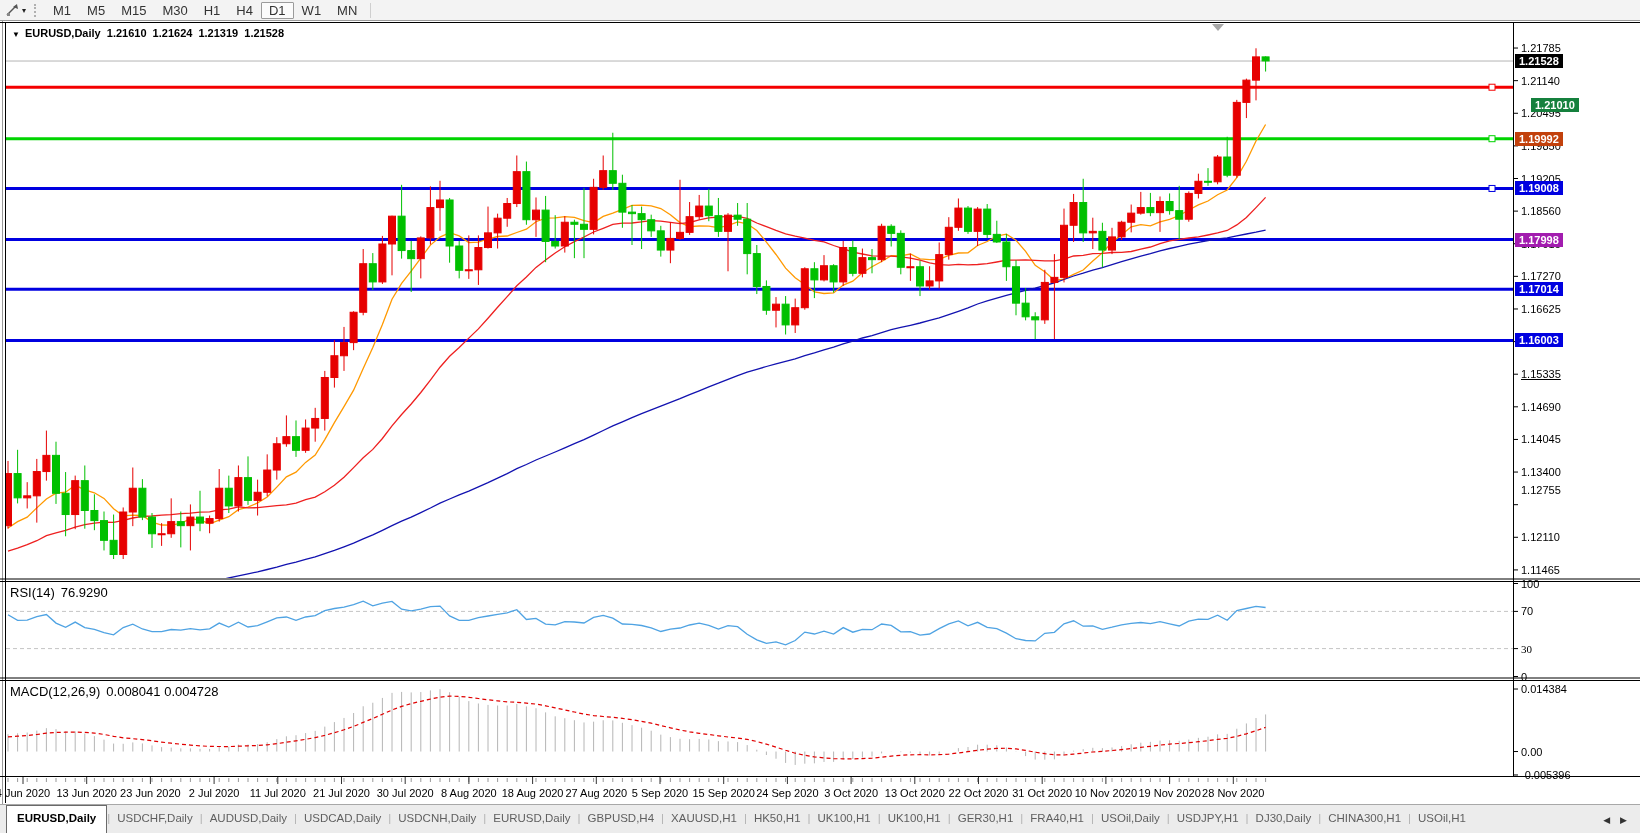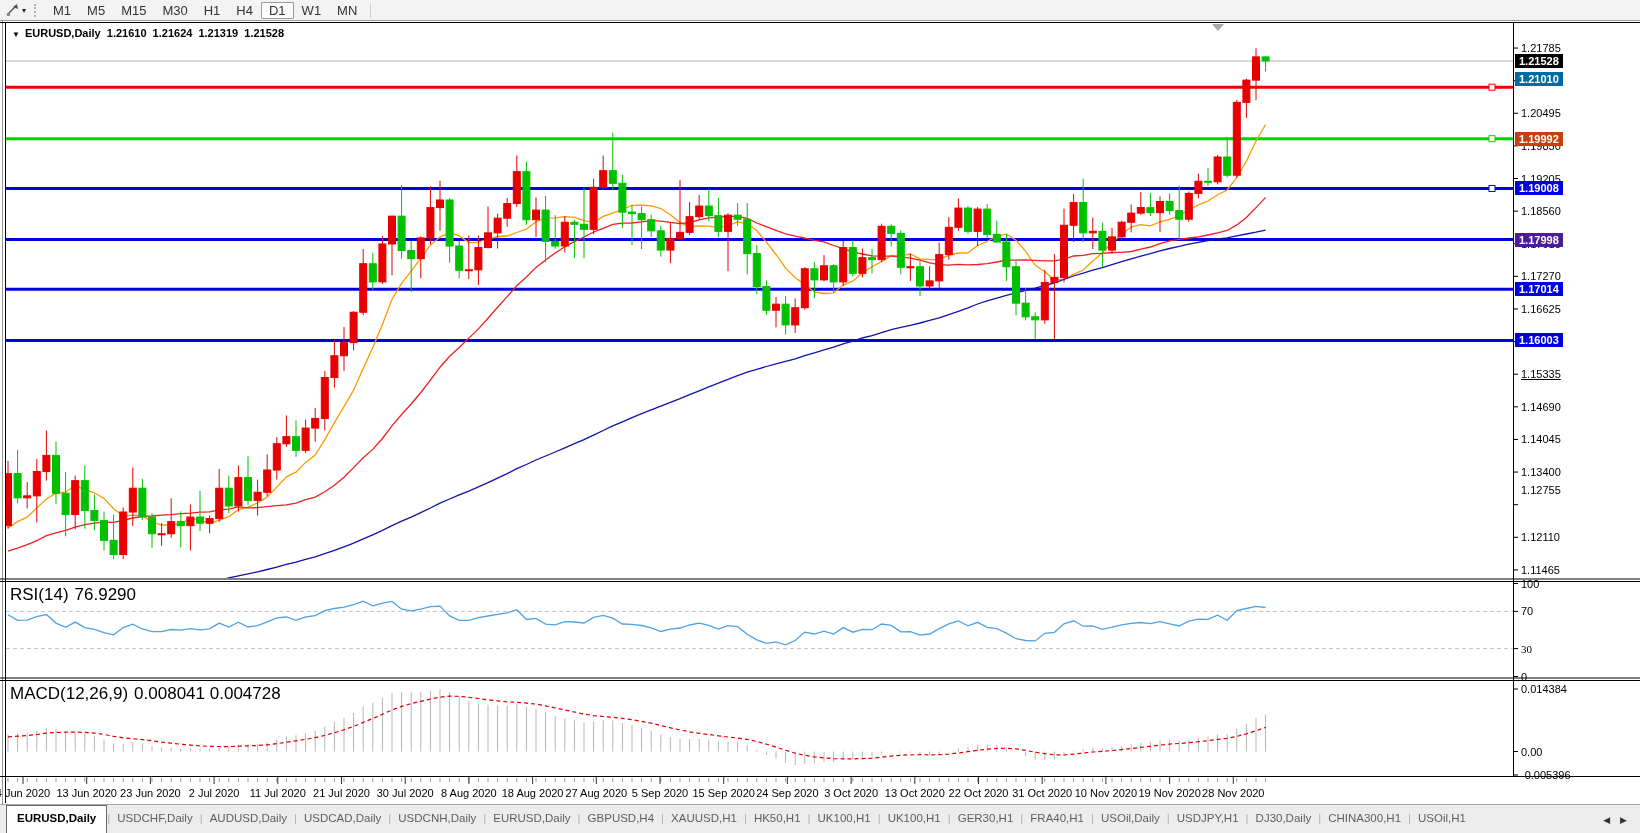--- a/index.html
+++ b/index.html
@@ -16,21 +16,21 @@
   .tb-sep{width:1px;height:15px;background:#cfcfcf;margin:0 5px;}
   
   .chart-header{position:absolute;left:12px;top:27px;font-size:11px;font-weight:bold;color:#000;z-index:6;}
   .chart-header .dd{font-size:8px;margin-right:5px;}
   .chart-header span{margin-right:3px;}
   
   .axis-label{position:absolute;left:1521px;font-size:11px;color:#000;transform:translateY(-50%);z-index:3;white-space:nowrap;}
   .price-tag{position:absolute;left:1515px;font-size:11px;font-weight:bold;color:#fff;height:14px;
              line-height:14px;padding:0 4px;transform:translateY(-50%);z-index:4;white-space:nowrap;}
   .date-label{position:absolute;top:787px;font-size:11px;color:#000;transform:translateX(-50%);z-index:3;white-space:nowrap;}
-  .pane-label{position:absolute;font-size:17px;color:#000;z-index:6;}
+  .pane-label{position:absolute;font-size:13px;color:#000;z-index:6;}
   .pane-label b{font-weight:normal;margin-right:6px;}
   
   .tabbar{position:absolute;left:0;top:804px;width:1640px;height:29px;background:#ececec;border-top:1px solid #a8a8a8;
           display:flex;align-items:stretch;z-index:5;font-size:11.5px;}
   .tab{padding:7px 7px 0 7px;color:#5f5f5f;white-space:nowrap;cursor:default;}
   .tab.active{background:#fff;border:1px solid #6a6a6a;border-bottom:none;color:#000;font-weight:bold;
               margin-left:6px;padding:6px 10px 0 10px;}
   .tab-div{color:#b2b2b2;padding:7px 0 0 0;}
   .tab-arrows{margin-left:auto;display:flex;align-items:center;padding-right:8px;color:#333;}
   .tab-arrows span{font-size:9px;padding:0 5px;cursor:default;}
@@ -738,24 +738,24 @@
     <div class="date-label" style="left: 660px;">5 Sep 2020</div>
     <div class="date-label" style="left: 723.7px;">15 Sep 2020</div>
     <div class="date-label" style="left: 787.4px;">24 Sep 2020</div>
     <div class="date-label" style="left: 851.1px;">3 Oct 2020</div>
     <div class="date-label" style="left: 914.8px;">13 Oct 2020</div>
     <div class="date-label" style="left: 978.5px;">22 Oct 2020</div>
     <div class="date-label" style="left: 1042.2px;">31 Oct 2020</div>
     <div class="date-label" style="left: 1105.9px;">10 Nov 2020</div>
     <div class="date-label" style="left: 1169.6px;">19 Nov 2020</div>
     <div class="date-label" style="left: 1233.3px;">28 Nov 2020</div>
-    <div class="price-tag" style="top: 79px; background: #0369a1;">1.21010</div>
+    <div class="price-tag" style="top: 105px; background: #15803d; margin-left: 16px;">1.21010</div>
     <div class="price-tag" style="top: 138.703px; background: #c2410c;">1.19992</div>
     <div class="price-tag" style="top: 188.463px; background: rgb(0, 0, 224);">1.19008</div>
-    <div class="price-tag" style="top: 239.538px; background: #4c1d95;">1.17998</div>
+    <div class="price-tag" style="top: 239.538px; background: #a21caf;">1.17998</div>
     <div class="price-tag" style="top: 289.299px; background: rgb(0, 0, 224);">1.17014</div>
     <div class="price-tag" style="top: 340.425px; background: rgb(0, 0, 224);">1.16003</div>
     <div class="price-tag" style="top: 61.0282px; background: rgb(0, 0, 0);">1.21528</div>
   </div>
 
 <div class="tabbar">
   <div id="tab-items" style="display:flex;align-items:stretch;">
       <span class="tab active">EURUSD,Daily</span>
       <span class="tab-div">|</span>
       <span class="tab">USDCHF,Daily</span>

